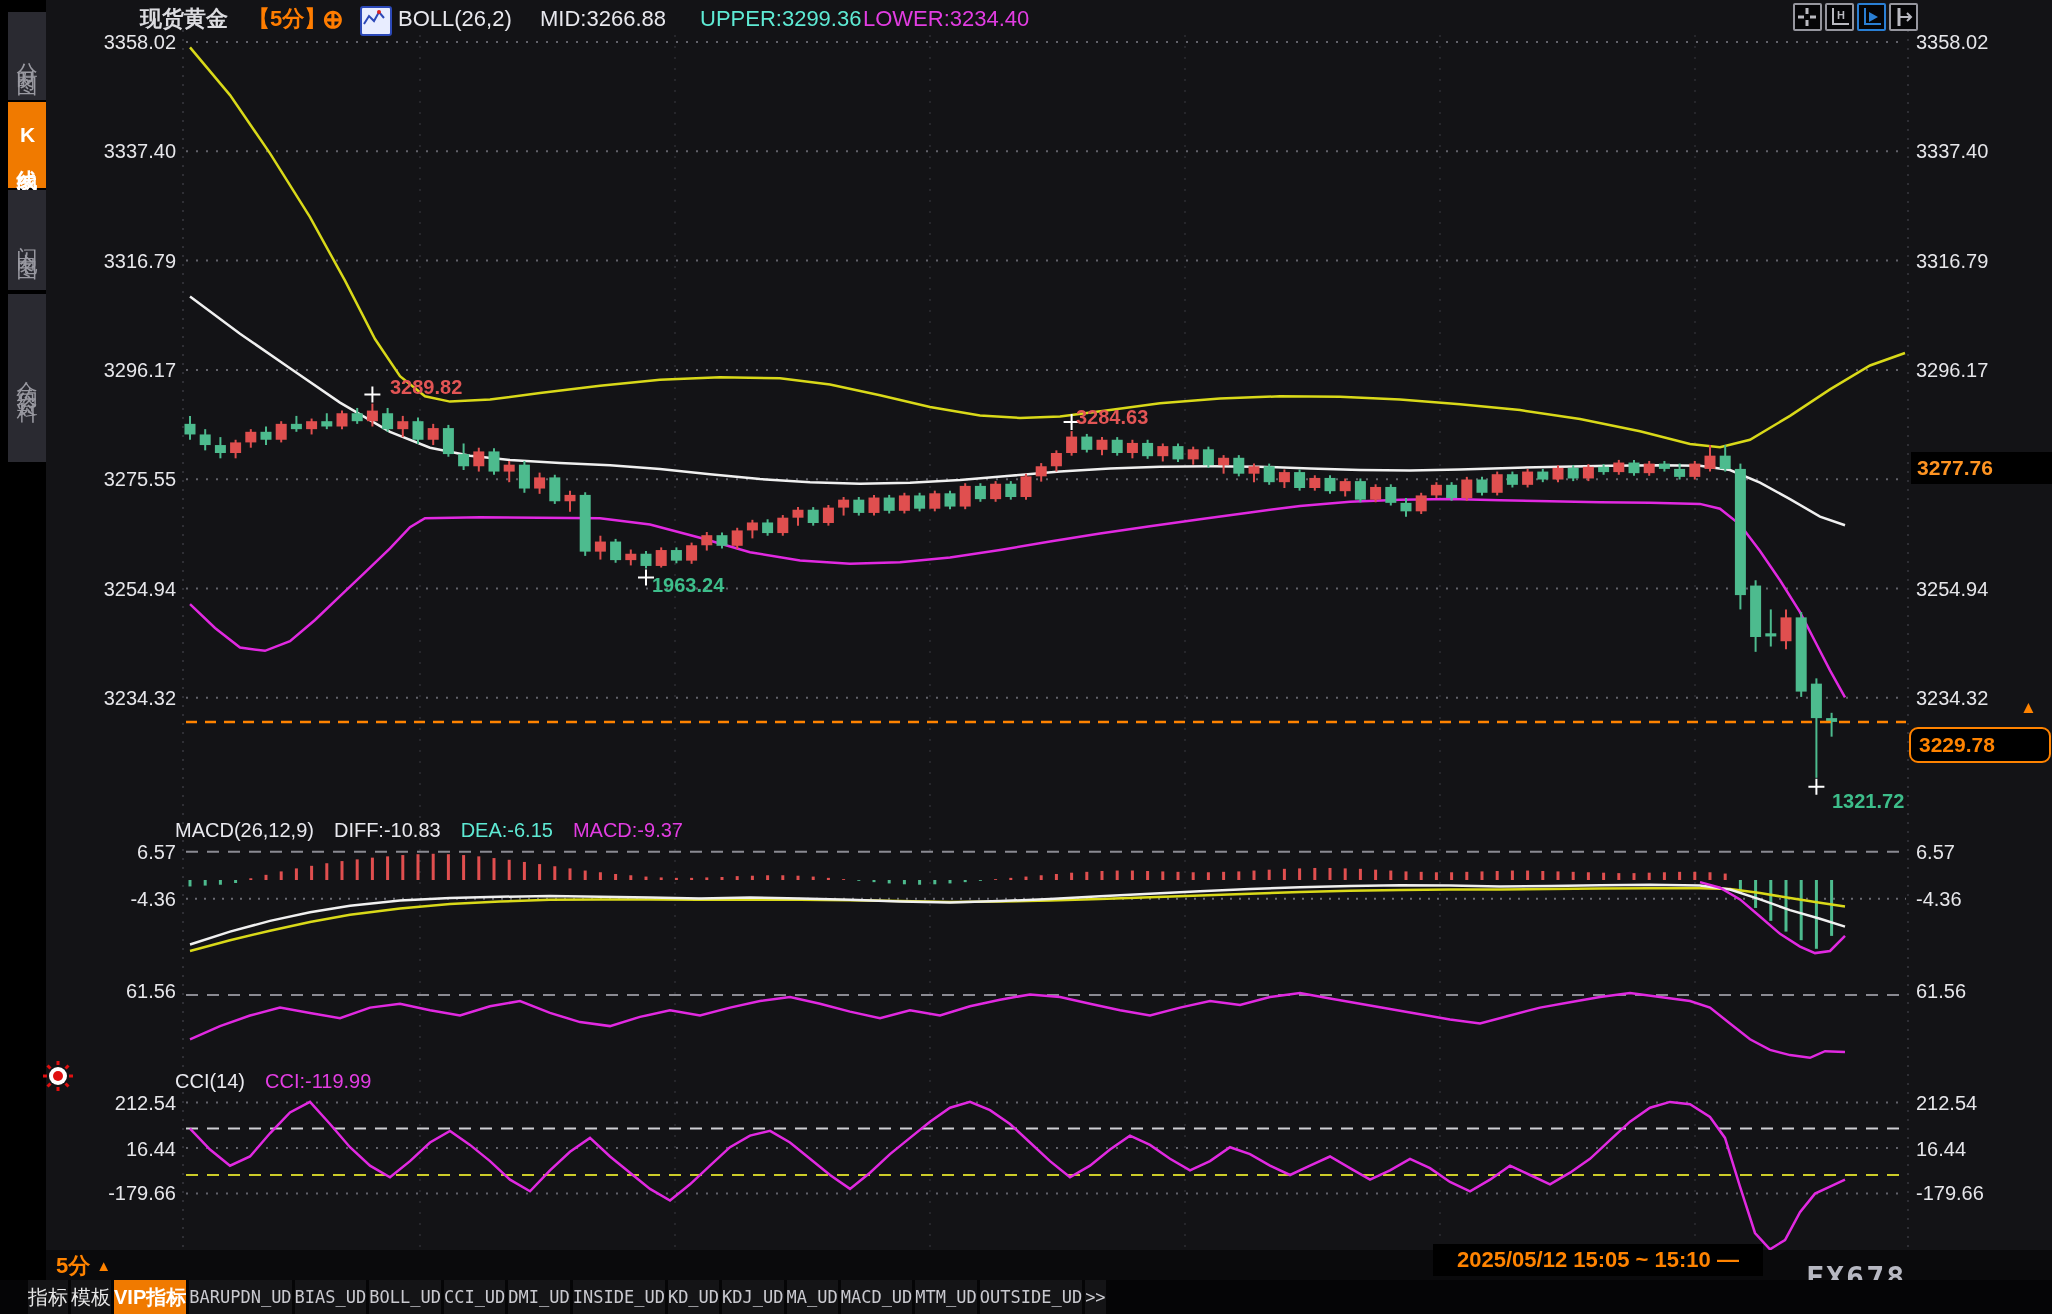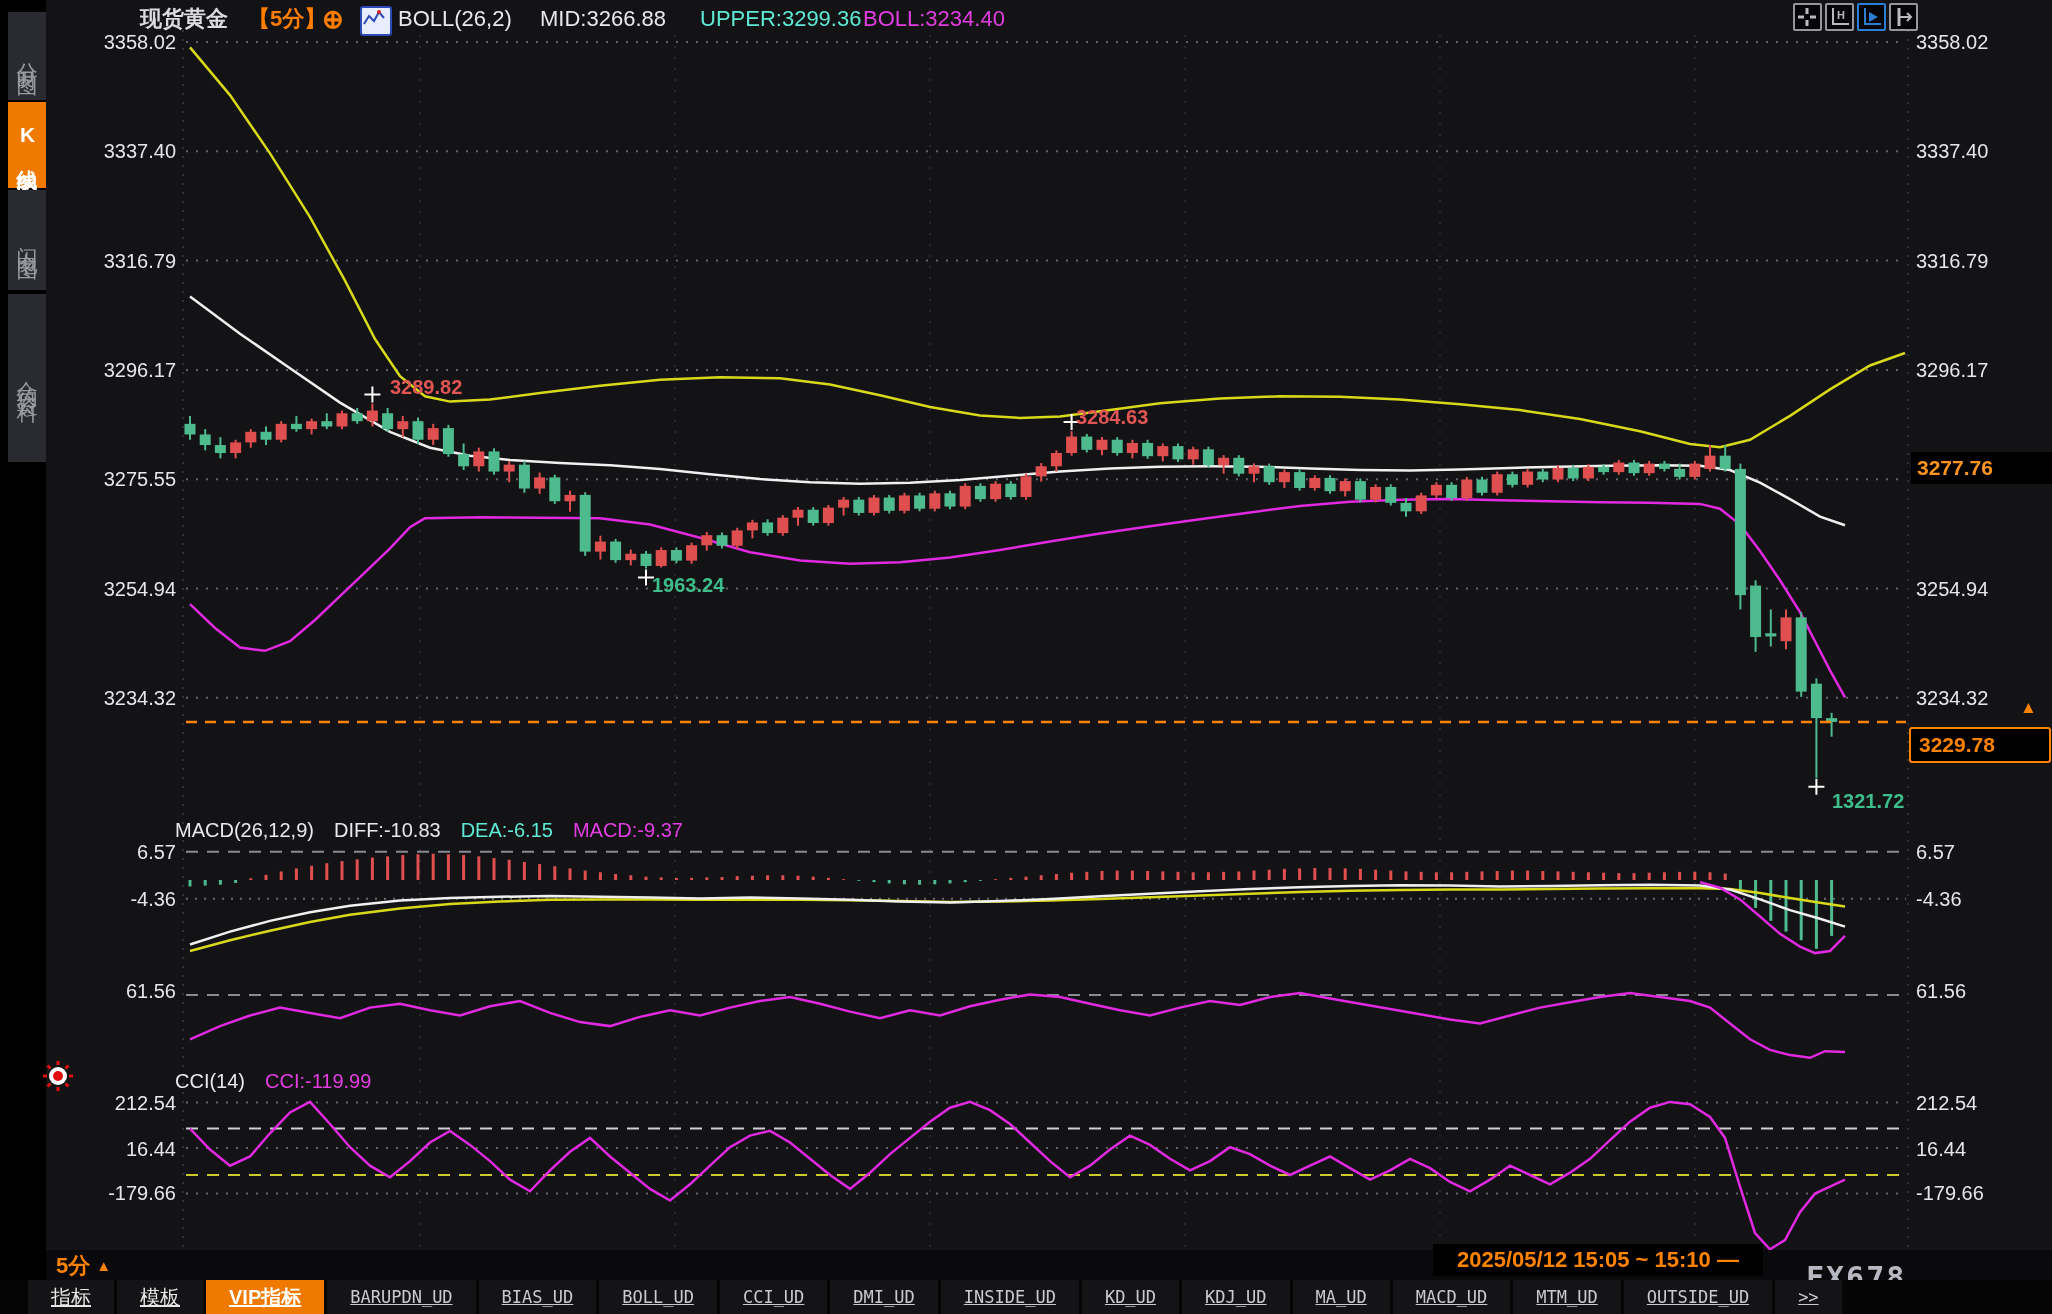--- a/index.html
+++ b/index.html
@@ -21,21 +21,21 @@
   .yr{left:1916px;text-align:left;}
   
   .phead{position:absolute;left:175px;display:flex;gap:20px;font-size:20px;height:26px;line-height:26px;white-space:nowrap;}
   
   .ann{position:absolute;font-size:20px;font-weight:bold;white-space:nowrap;}
   .ann-red{color:#e25555;}
   .ann-green{color:#3dbd8a;}
   .tag-ref{position:absolute;left:1911px;top:452px;width:135px;height:32px;line-height:32px;
      background:#000;color:#ff9422;font-size:21px;padding-left:6px;font-weight:bold;}
   .tag-last{position:absolute;left:1909px;top:727px;width:130px;height:32px;line-height:32px;
-     background:#000;color:#ff8300;font-size:21px;padding-left:8px;font-weight:bold;border:2px solid #ff8300;border-radius:3px;}
+     background:#000;color:#ff8300;font-size:21px;padding-left:8px;font-weight:bold;border:2px solid #ff8300;border-radius:9px;}
   .tag-marker{position:absolute;left:2020px;top:698px;color:#ff8300;font-size:17px;}
   
   #sidebar{position:absolute;left:0;top:0;width:46px;height:1314px;background:#000;}
   .side-item{position:absolute;left:8px;width:38px;background:#2a2a31;color:#9a9aa2;
      writing-mode:vertical-rl;text-orientation:upright;font-size:21px;letter-spacing:7px;
      display:flex;align-items:center;justify-content:center;cursor:pointer;}
   .side-item.active{background:#f07a00;color:#fff;font-weight:bold;}
   
   .tool{position:absolute;top:3px;width:29px;height:28px;background:#050507;border:2px solid #96969e;
      border-radius:2px;box-sizing:border-box;cursor:pointer;}
@@ -44,21 +44,21 @@
   #strip{position:absolute;left:46px;top:1250px;width:2006px;height:30px;background:#0a0a0c;}
   .period-lbl{position:absolute;left:56px;top:1251px;font-size:22px;font-weight:bold;color:#ff8300;}
   .period-arrow{font-size:15px;position:relative;top:-2px;left:6px;}
   .datebox{position:absolute;left:1433px;top:1244px;width:330px;height:32px;line-height:32px;
      background:#000;color:#ff8300;font-size:22px;font-weight:bold;text-align:center;white-space:nowrap;}
   .watermark{position:absolute;left:1806px;top:1260px;font-size:30px;font-weight:600;color:#b7b8c2;
      font-family:"DejaVu Sans Mono",monospace;letter-spacing:2px;}
   #tabbar{position:absolute;left:0;top:1280px;width:2052px;height:34px;background:#050506;
      display:flex;align-items:stretch;padding-left:28px;box-sizing:border-box;}
   .tab{background:#141416;color:#e8e8e8;font-size:20px;display:flex;align-items:center;
-     padding:0 23px;margin-right:3px;cursor:pointer;white-space:nowrap;text-decoration:underline;}
+     padding:0 0;margin-right:3px;cursor:pointer;white-space:nowrap;}
   .tab.mono{font-family:"DejaVu Sans Mono",monospace;font-size:17px;color:#c9c9cf;}
   .tab.active{background:#f07a00;color:#fff;font-weight:bold;}
 </style>
 </head>
 <body>
 
 <div id="app">
 
   <svg id="chart" width="2052" height="1314">
       <g>
@@ -440,21 +440,21 @@
       </g>
     </svg>
 
   <div class="hdr">
     <span style="left:140px" class="t-white">现货黄金</span>
     <span style="left:248px" class="t-orange">【5分】</span>
     <span style="left:322px;font-size:26px" class="t-orange">⊕</span>
     <span style="left:398px" class="t-plainwhite">BOLL(26,2)</span>
     <span style="left:540px" class="t-plainwhite">MID:3266.88</span>
     <span style="left:700px" class="t-yellow">UPPER:3299.36</span>
-    <span style="left:863px" class="t-magenta">BOLL:3234.40</span>
+    <span style="left:863px" class="t-magenta">LOWER:3234.40</span>
   </div>
   <div class="chart-ico">
     <svg width="24" height="22">
         <polyline points="2,16 7,8 12,13 17,4 22,10" fill="none" stroke="#2c49b8" stroke-width="2"></polyline>
         <circle cx="17" cy="4" r="2" fill="#d22"></circle>
       </svg>
   </div>
 
   <div class="tool" style="left:1793px">
     <svg width="25" height="24">

